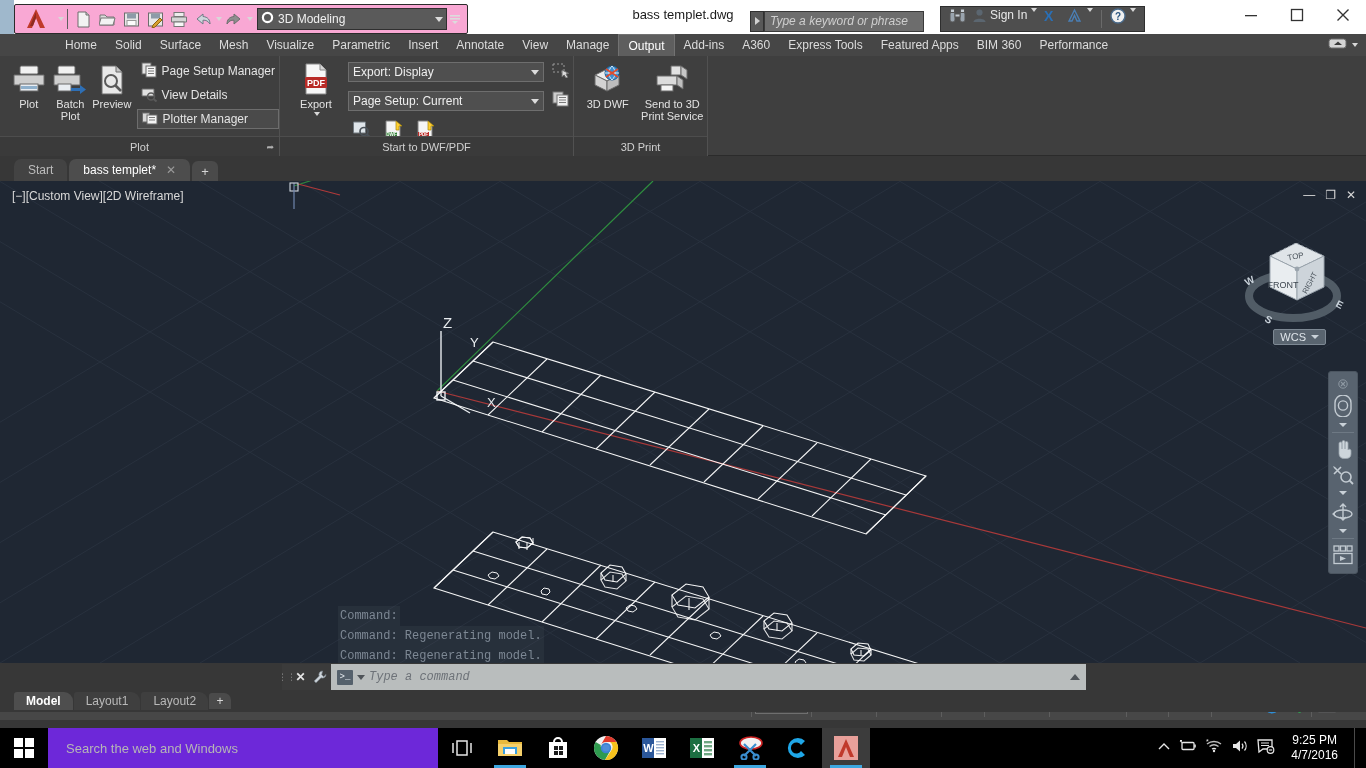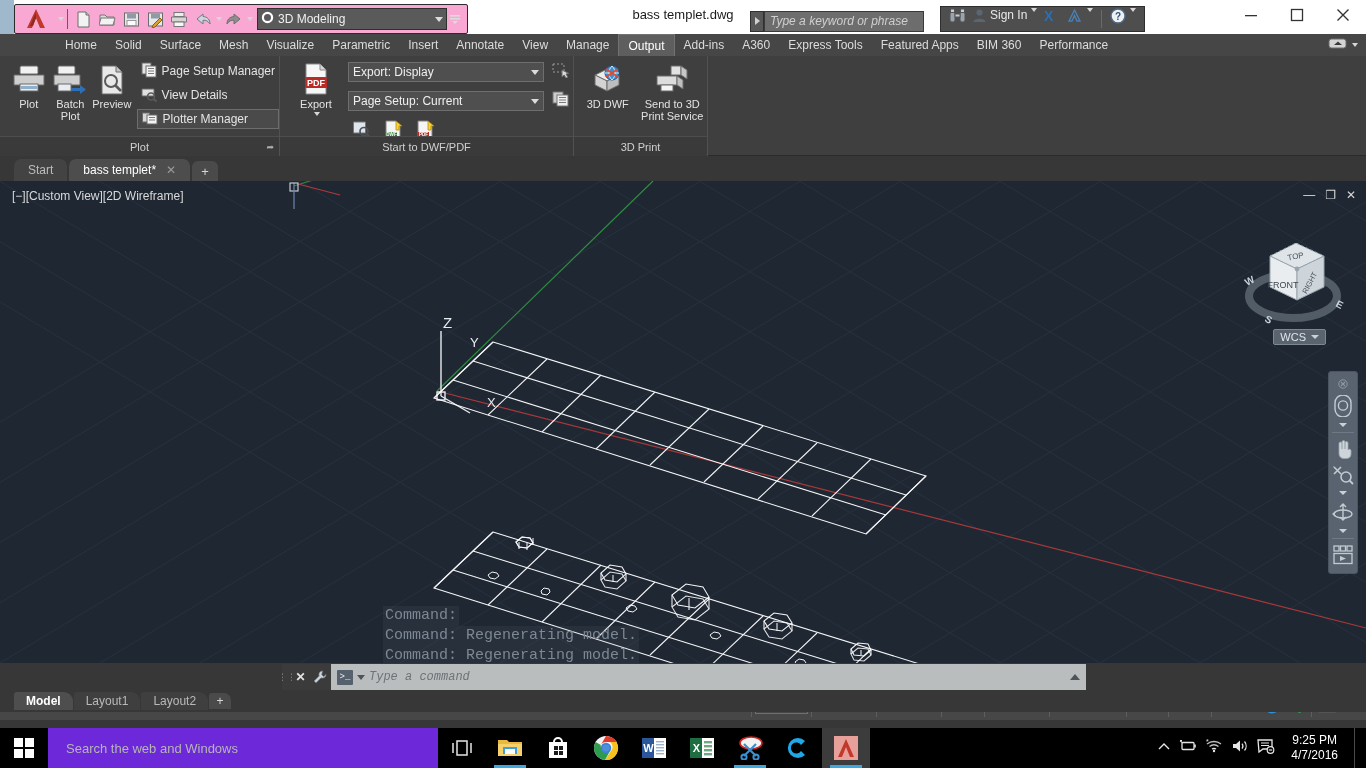--- a/index.html
+++ b/index.html
@@ -200,21 +200,21 @@
     display: flex; flex-direction: column; align-items: center;
     padding: 4px 0 4px;
   }
   #navbar .nb { width: 26px; display:flex; align-items:center; justify-content:center; padding: 3px 0; }
   #navbar .nb-sep { width: 22px; height: 1px; background: #6e7984; margin: 2px 0; }
   .dn-caret { width:0;height:0;border-left:4px solid transparent;border-right:4px solid transparent;border-top:4px solid #c9d1d8; }
 
   
   #cmd-history {
     position: absolute; left: 338px; top: 425px; font-family: "Liberation Mono", monospace;
-    font-size: 15px; color: #7d8894; line-height: 20px; margin-left: 45px;
+    font-size: 12px; color: #7d8894; line-height: 20px;
   }
   #cmd-history div { background: rgba(120,130,142,0.10); display: inline-block; padding: 0 2px; }
 
   
   #cmdline {
     position: absolute; left: 282px; top: 664px; width: 804px; height: 26px;
     display: flex; align-items: center;
   }
   #cmd-handle {
     width: 10px; height: 26px; background: #3b3b3b;

